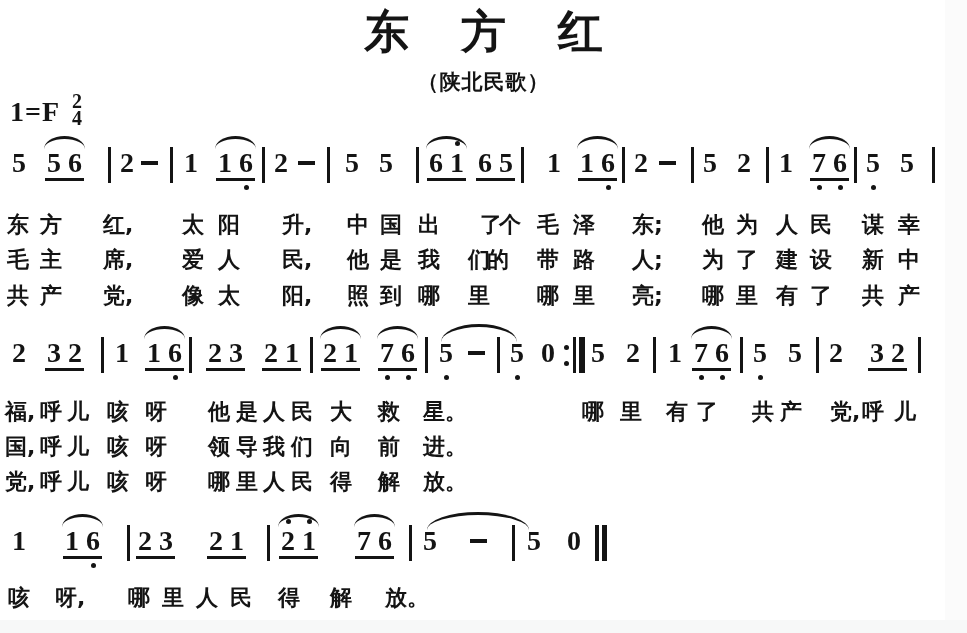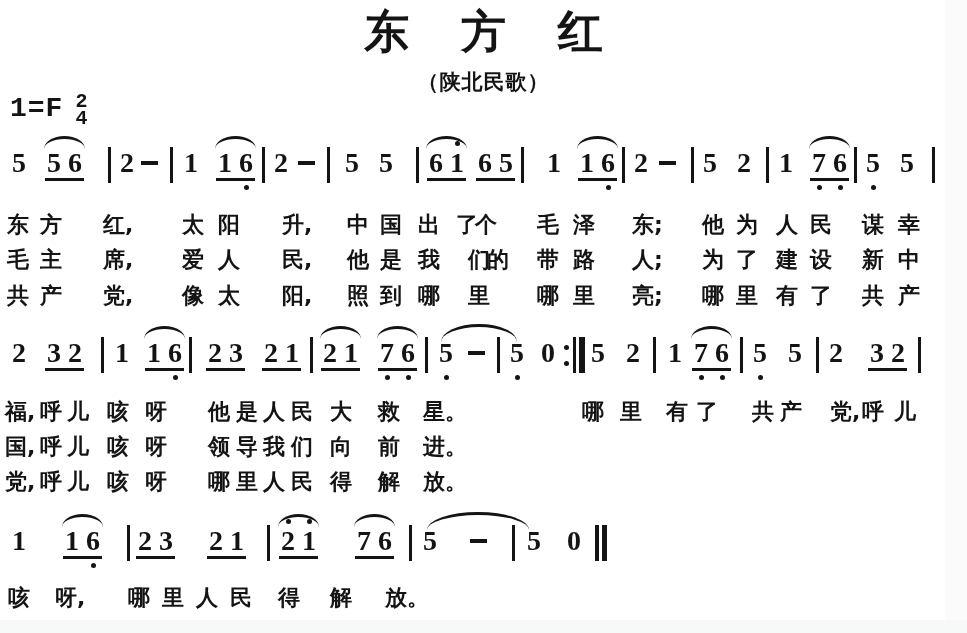--- a/index.html
+++ b/index.html
@@ -12,22 +12,22 @@
   .edge-right{position:absolute;top:0;bottom:0;right:0;width:22px;background:#fbfbfb;}
   .title{
     position:absolute;top:2px;left:0;right:0;text-align:center;
     font-size:45px;font-weight:700;letter-spacing:18px;text-indent:18px;
   }
   .subtitle{
     position:absolute;top:68px;left:0;right:0;text-align:center;
     font-size:21px;font-weight:600;letter-spacing:1px;
   }
   .keysig{
-    position:absolute;top:94px;left:10px;display:flex;align-items:flex-start;
-    font-family:Liberation Mono, monospace;font-weight:700;
+    position:absolute;top:94px;left:10px;display:flex;align-items:flex-end;
+    font-family:Liberation Serif, serif;font-weight:700;
   }
   .keysig .base{font-size:28px;line-height:30px;letter-spacing:1px;}
   .keysig .fraction{display:flex;flex-direction:column;margin-left:12px;margin-top:-1px;
     font-size:20px;line-height:17px;text-align:center;}
   
   .music-line{position:absolute;left:0;right:0;height:62px;}
   .tok-note{position:absolute;top:16px;}
   .tok-note .nums{display:flex;gap:7px;padding:0 2px 2px 2px;}
   .tok-note .nums.beam{border-bottom:3.5px solid #141414;}
   .digit{
@@ -389,21 +389,21 @@
     <div class="lyric-row" style="top: 210px;">
       <span class="syl" style="left: 7px;">东</span>
       <span class="syl" style="left: 40px;">方</span>
       <span class="syl" style="left: 103px;">红,</span>
       <span class="syl" style="left: 182px;">太</span>
       <span class="syl" style="left: 218px;">阳</span>
       <span class="syl" style="left: 282px;">升,</span>
       <span class="syl" style="left: 347px;">中</span>
       <span class="syl" style="left: 380px;">国</span>
       <span class="syl" style="left: 418px;">出</span>
-      <span class="syl tight" style="left: 456px;">了个</span>
+      <span class="syl tight" style="left: 480px;">了个</span>
       <span class="syl" style="left: 537px;">毛</span>
       <span class="syl" style="left: 573px;">泽</span>
       <span class="syl" style="left: 632px;">东;</span>
       <span class="syl" style="left: 702px;">他</span>
       <span class="syl" style="left: 736px;">为</span>
       <span class="syl" style="left: 776px;">人</span>
       <span class="syl" style="left: 810px;">民</span>
       <span class="syl" style="left: 862px;">谋</span>
       <span class="syl" style="left: 898px;">幸</span>
     </div>

